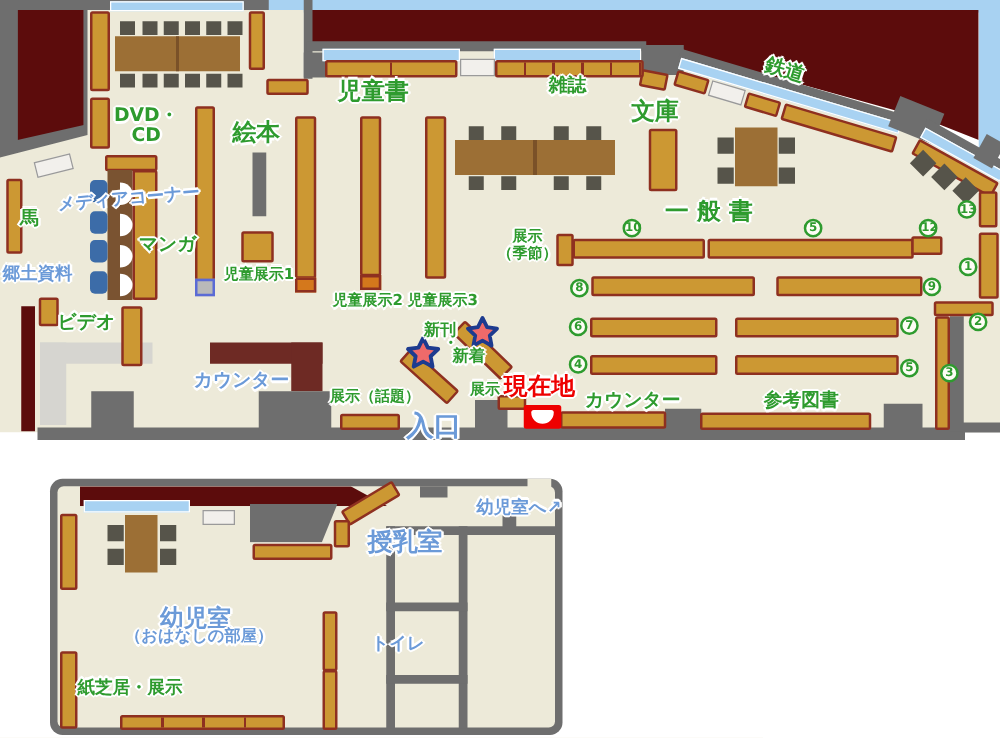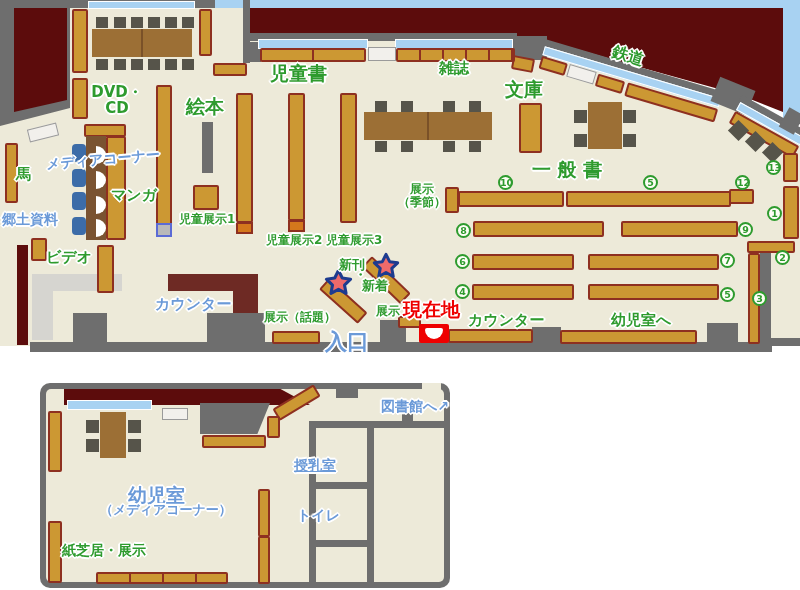--- a/index.html
+++ b/index.html
@@ -213,21 +213,21 @@
     <div>（季節）</div>
   </div>
   <div class="lbl g" style="left:339px;top:258px;font-size:13px;">新刊</div>
   <div class="lbl g" style="left:354px;top:268px;font-size:13px;">・</div>
   <div class="lbl g" style="left:362px;top:279px;font-size:13px;">新着</div>
   <div class="lbl g" style="left:264px;top:311px;font-size:12px;">展示（話題）</div>
   <div class="lbl g" style="left:376px;top:305px;font-size:12px;">展示</div>
   <div class="lbl r" style="left:403px;top:299px;font-size:19px;">現在地</div>
   <div class="lbl b" style="left:325px;top:330px;font-size:22px;">入口</div>
   <div class="lbl g" style="left:468px;top:312px;font-size:15px;">カウンター</div>
-  <div class="lbl g" style="left:611px;top:312px;font-size:15px;">幼児室へ</div>
+  <div class="lbl g" style="left:611px;top:312px;font-size:15px;">参考図書</div>
 
   <div class="num" style="left:767px;top:206px;">1</div>
   <div class="num" style="left:775px;top:250px;">2</div>
   <div class="num" style="left:752px;top:291px;">3</div>
   <div class="num" style="left:455px;top:284px;">4</div>
   <div class="num" style="left:720px;top:287px;">5</div>
   <div class="num" style="left:455px;top:254px;">6</div>
   <div class="num" style="left:720px;top:253px;">7</div>
   <div class="num" style="left:456px;top:223px;">8</div>
   <div class="num" style="left:738px;top:222px;">9</div>
@@ -259,21 +259,21 @@
   <div class="w" style="left:309px;top:421px;width:7px;height:162px;"></div>
   <div class="w" style="left:367px;top:421px;width:7px;height:162px;"></div>
   <div class="w" style="left:309px;top:421px;width:135px;height:7px;"></div>
   <div class="w" style="left:309px;top:482px;width:65px;height:7px;"></div>
   <div class="w" style="left:309px;top:540px;width:65px;height:7px;"></div>
   <div class="w" style="left:336px;top:389px;width:22px;height:9px;"></div>
   <div class="fl" style="left:422px;top:383px;width:19px;height:8px;"></div>
   <div class="w" style="left:402px;top:411px;width:11px;height:11px;"></div>
 
   <div class="lbl b" style="left:381px;top:399px;font-size:14px;">
-    <span>図書館へ</span><span>↗</span>
-  </div>
-  <div class="lbl b" style="left:294px;top:458px;font-size:14px;text-decoration:underline;">授乳室</div>
+    <span>幼児室へ</span><span>↗</span>
+  </div>
+  <div class="lbl b" style="left:294px;top:423px;font-size:20px;">授乳室</div>
   <div class="lbl b" style="left:297px;top:508px;font-size:14px;">トイレ</div>
   <div class="lbl b" style="left:128px;top:485px;font-size:19px;">幼児室</div>
-  <div class="lbl b" style="left:100px;top:503px;font-size:13px;">（メディアコーナー）</div>
+  <div class="lbl b" style="left:100px;top:503px;font-size:13px;">（おはなしの部屋）</div>
   <div class="lbl g" style="left:62px;top:543px;font-size:14px;">紙芝居・展示</div>
 
 </div>
 
 </body></html>

